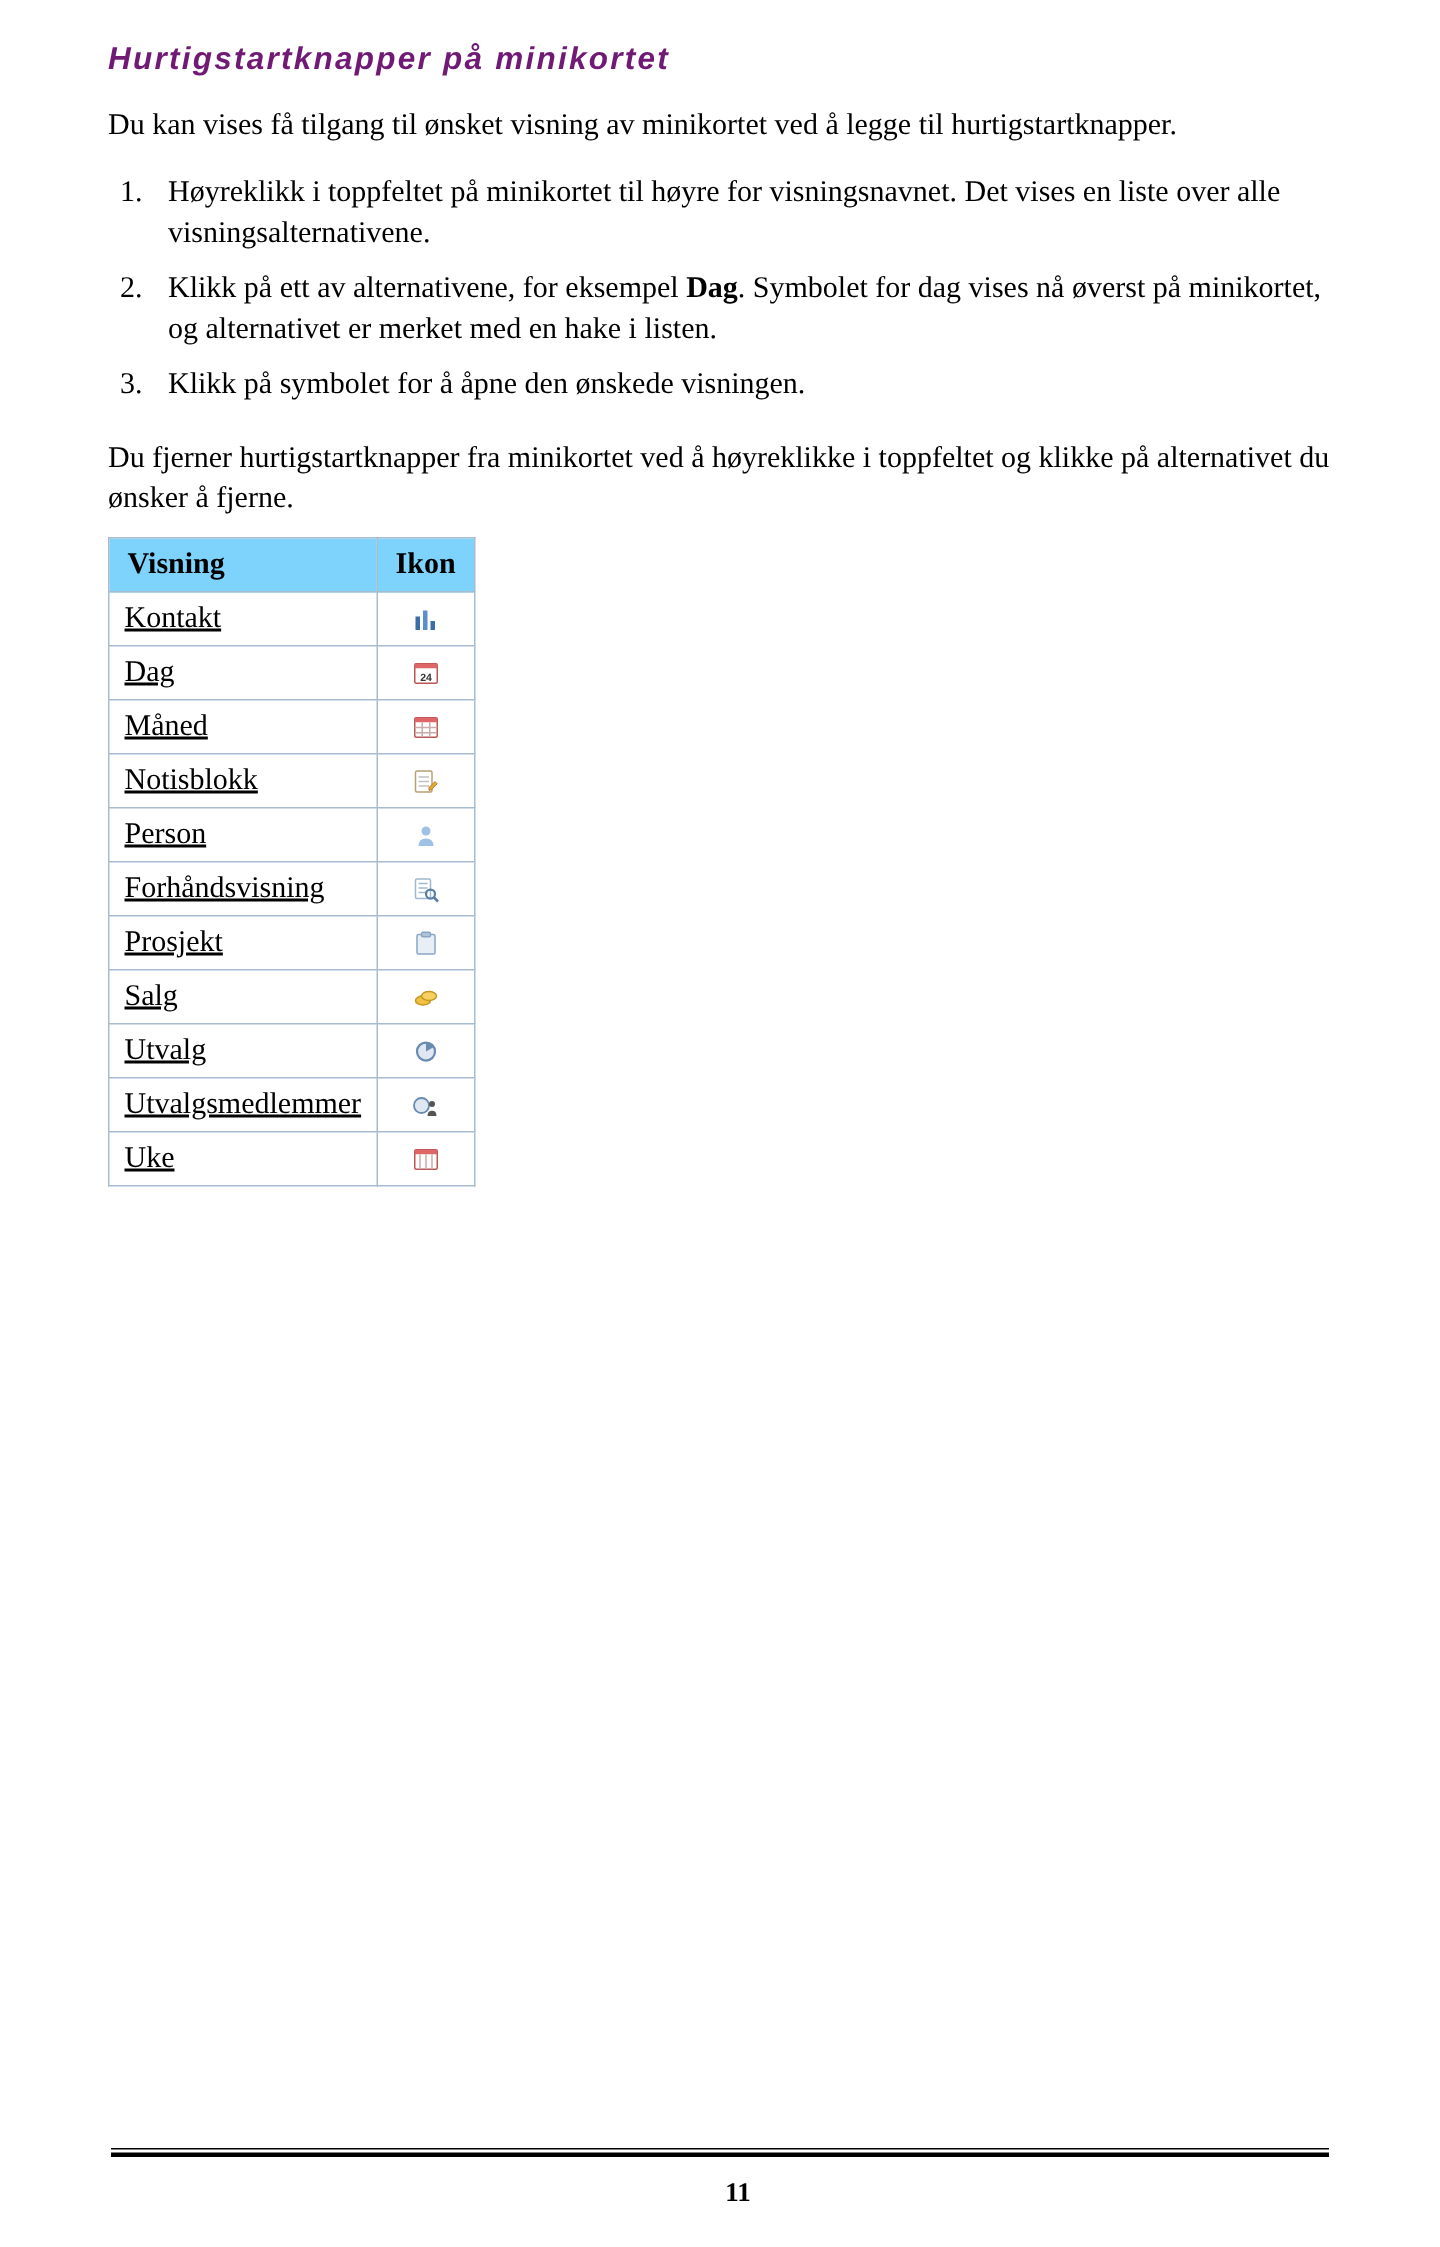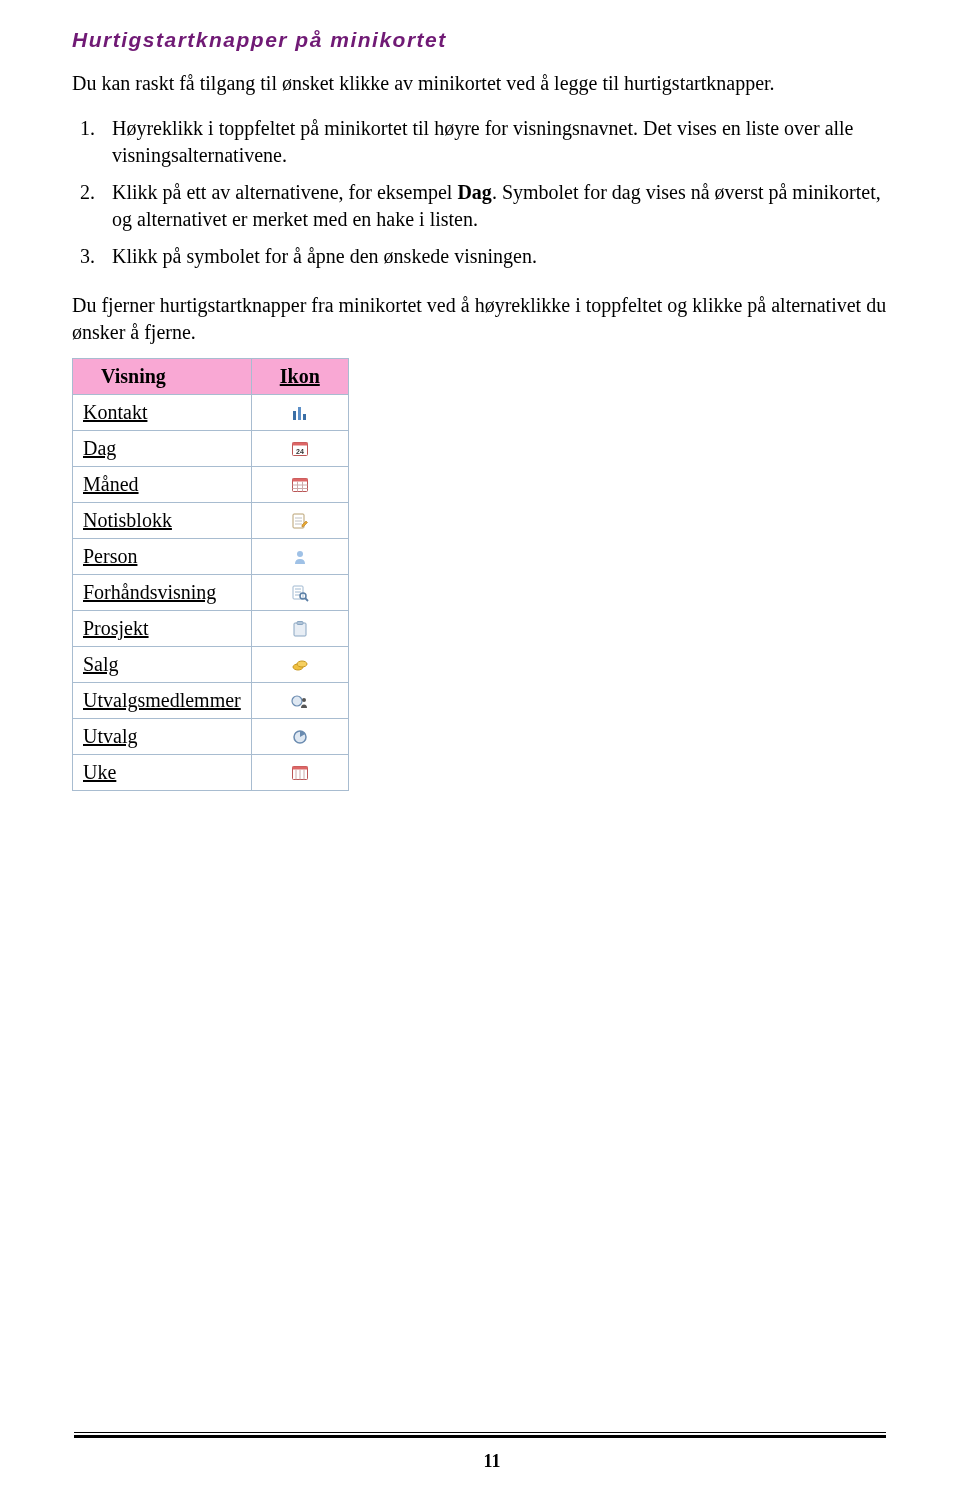--- a/index.html
+++ b/index.html
@@ -54,27 +54,27 @@
   table {
     border-collapse: collapse;
     border: 1px solid #708ca8;
   }
   th, td {
     border: 1px solid #a8bcd0;
     text-align: left;
     vertical-align: middle;
   }
   th {
-    background: #f9a8d4;
+    background: #7dd3fc;
     font-weight: bold;
     font-size: 20px;
-    padding: 6px 28px;
+    padding: 6px 12px;
   }
   th.col-visning { width: 172px; }
-  th.col-ikon { width: 58px; text-decoration: underline; }
+  th.col-ikon { width: 58px; }
   td.label {
     font-size: 20px;
     padding: 6px 10px;
     text-decoration: underline;
   }
   td.icon {
     text-align: center;
     padding: 4px 6px;
   }
   td.icon svg { display: block; margin: 0 auto; }
@@ -95,21 +95,21 @@
     height: 6px;
   }
   .footer-line .l1 { height:1px; background:#000; position:absolute; top:0; left:0; right:0; }
   .footer-line .l2 { height:3px; background:#000; position:absolute; top:3px; left:0; right:0; }
 </style>
 </head>
 <body>
 
 <div class="heading">Hurtigstartknapper på minikortet</div>
 
-<p class="intro">Du kan raskt få tilgang til ønsket klikke av minikortet ved å legge til hurtigstartknapper.</p>
+<p class="intro">Du kan vises få tilgang til ønsket visning av minikortet ved å legge til hurtigstartknapper.</p>
 
 <ol>
   <li>Høyreklikk i toppfeltet på minikortet til høyre for visningsnavnet. Det vises en liste over alle visningsalternativene.</li>
   <li>Klikk på ett av alternativene, for eksempel <b>Dag</b>. Symbolet for dag vises nå øverst på minikortet, og alternativet er merket med en hake i listen.</li>
   <li>Klikk på symbolet for å åpne den ønskede visningen.</li>
 </ol>
 
 <p class="after-list">Du fjerner hurtigstartknapper fra minikortet ved å høyreklikke i toppfeltet og klikke på alternativet du ønsker å fjerne.</p>
 
 <table>
@@ -199,35 +199,35 @@
       <tr>
         <td class="label">Salg</td>
         <td class="icon">
           <svg width="18" height="18" viewBox="0 0 18 18">
         <ellipse cx="7" cy="11" rx="5" ry="3" fill="#f0c040" stroke="#c89820"></ellipse>
         <ellipse cx="11" cy="8" rx="5" ry="3" fill="#f6d060" stroke="#c89820"></ellipse>
       </svg>
         </td>
       </tr>
       <tr>
+        <td class="label">Utvalg</td>
+        <td class="icon">
+          <svg width="18" height="18" viewBox="0 0 18 18">
+        <circle cx="9" cy="9" r="6" fill="#dfe8f2" stroke="#6a8bb0" stroke-width="1.5"></circle>
+        <path d="M9 9 L9 3 A6 6 0 0 1 14.2 6 Z" fill="#6a8bb0"></path>
+      </svg>
+        </td>
+      </tr>
+      <tr>
         <td class="label">Utvalgsmedlemmer</td>
         <td class="icon">
           <svg width="18" height="18" viewBox="0 0 18 18">
         <circle cx="6" cy="9" r="5" fill="#dfe8f2" stroke="#6a8bb0" stroke-width="1.2"></circle>
         <circle cx="13" cy="8" r="2" fill="#555"></circle>
         <path d="M10 16 Q10 12.5 13 12.5 Q16 12.5 16 16 Z" fill="#555"></path>
-      </svg>
-        </td>
-      </tr>
-      <tr>
-        <td class="label">Utvalg</td>
-        <td class="icon">
-          <svg width="18" height="18" viewBox="0 0 18 18">
-        <circle cx="9" cy="9" r="6" fill="#dfe8f2" stroke="#6a8bb0" stroke-width="1.5"></circle>
-        <path d="M9 9 L9 3 A6 6 0 0 1 14.2 6 Z" fill="#6a8bb0"></path>
       </svg>
         </td>
       </tr>
       <tr>
         <td class="label">Uke</td>
         <td class="icon">
           <svg width="18" height="18" viewBox="0 0 18 18">
         <rect x="1.5" y="2.5" width="15" height="13" rx="1" fill="#fff" stroke="#b55" stroke-width="1"></rect>
         <rect x="1.5" y="2.5" width="15" height="3" fill="#d66"></rect>
         <line x1="5" y1="5.5" x2="5" y2="15.5" stroke="#caa"></line>

